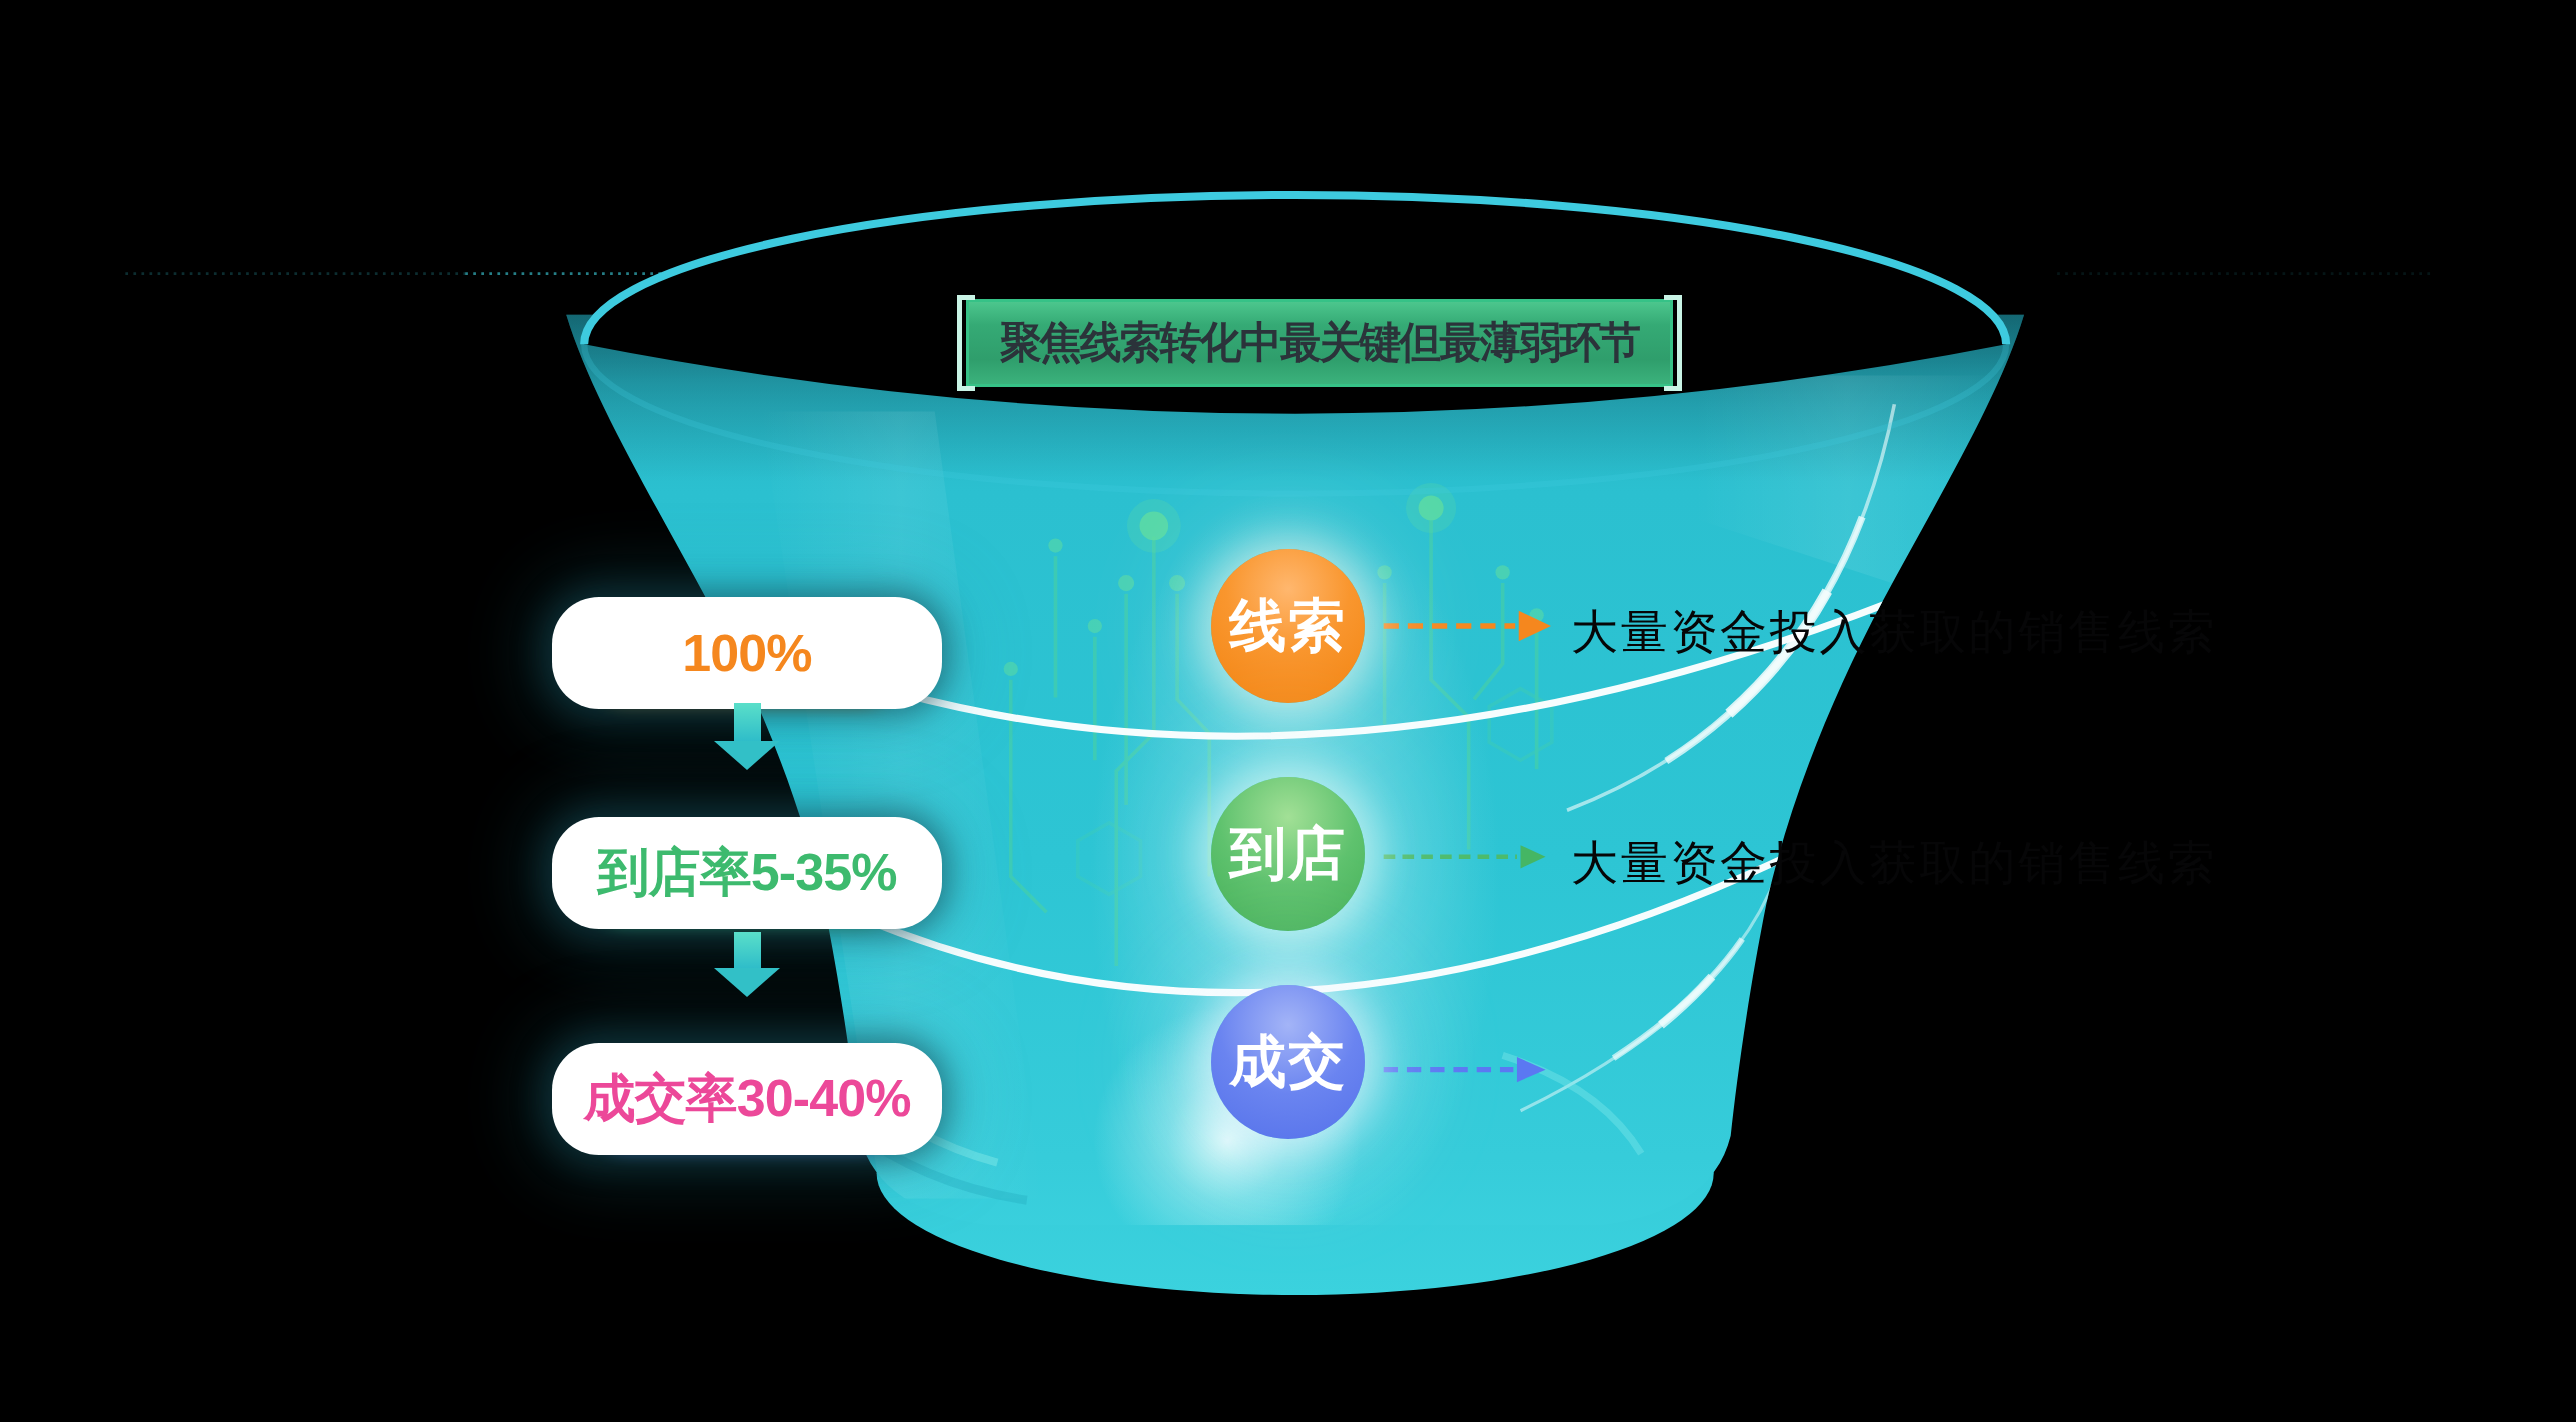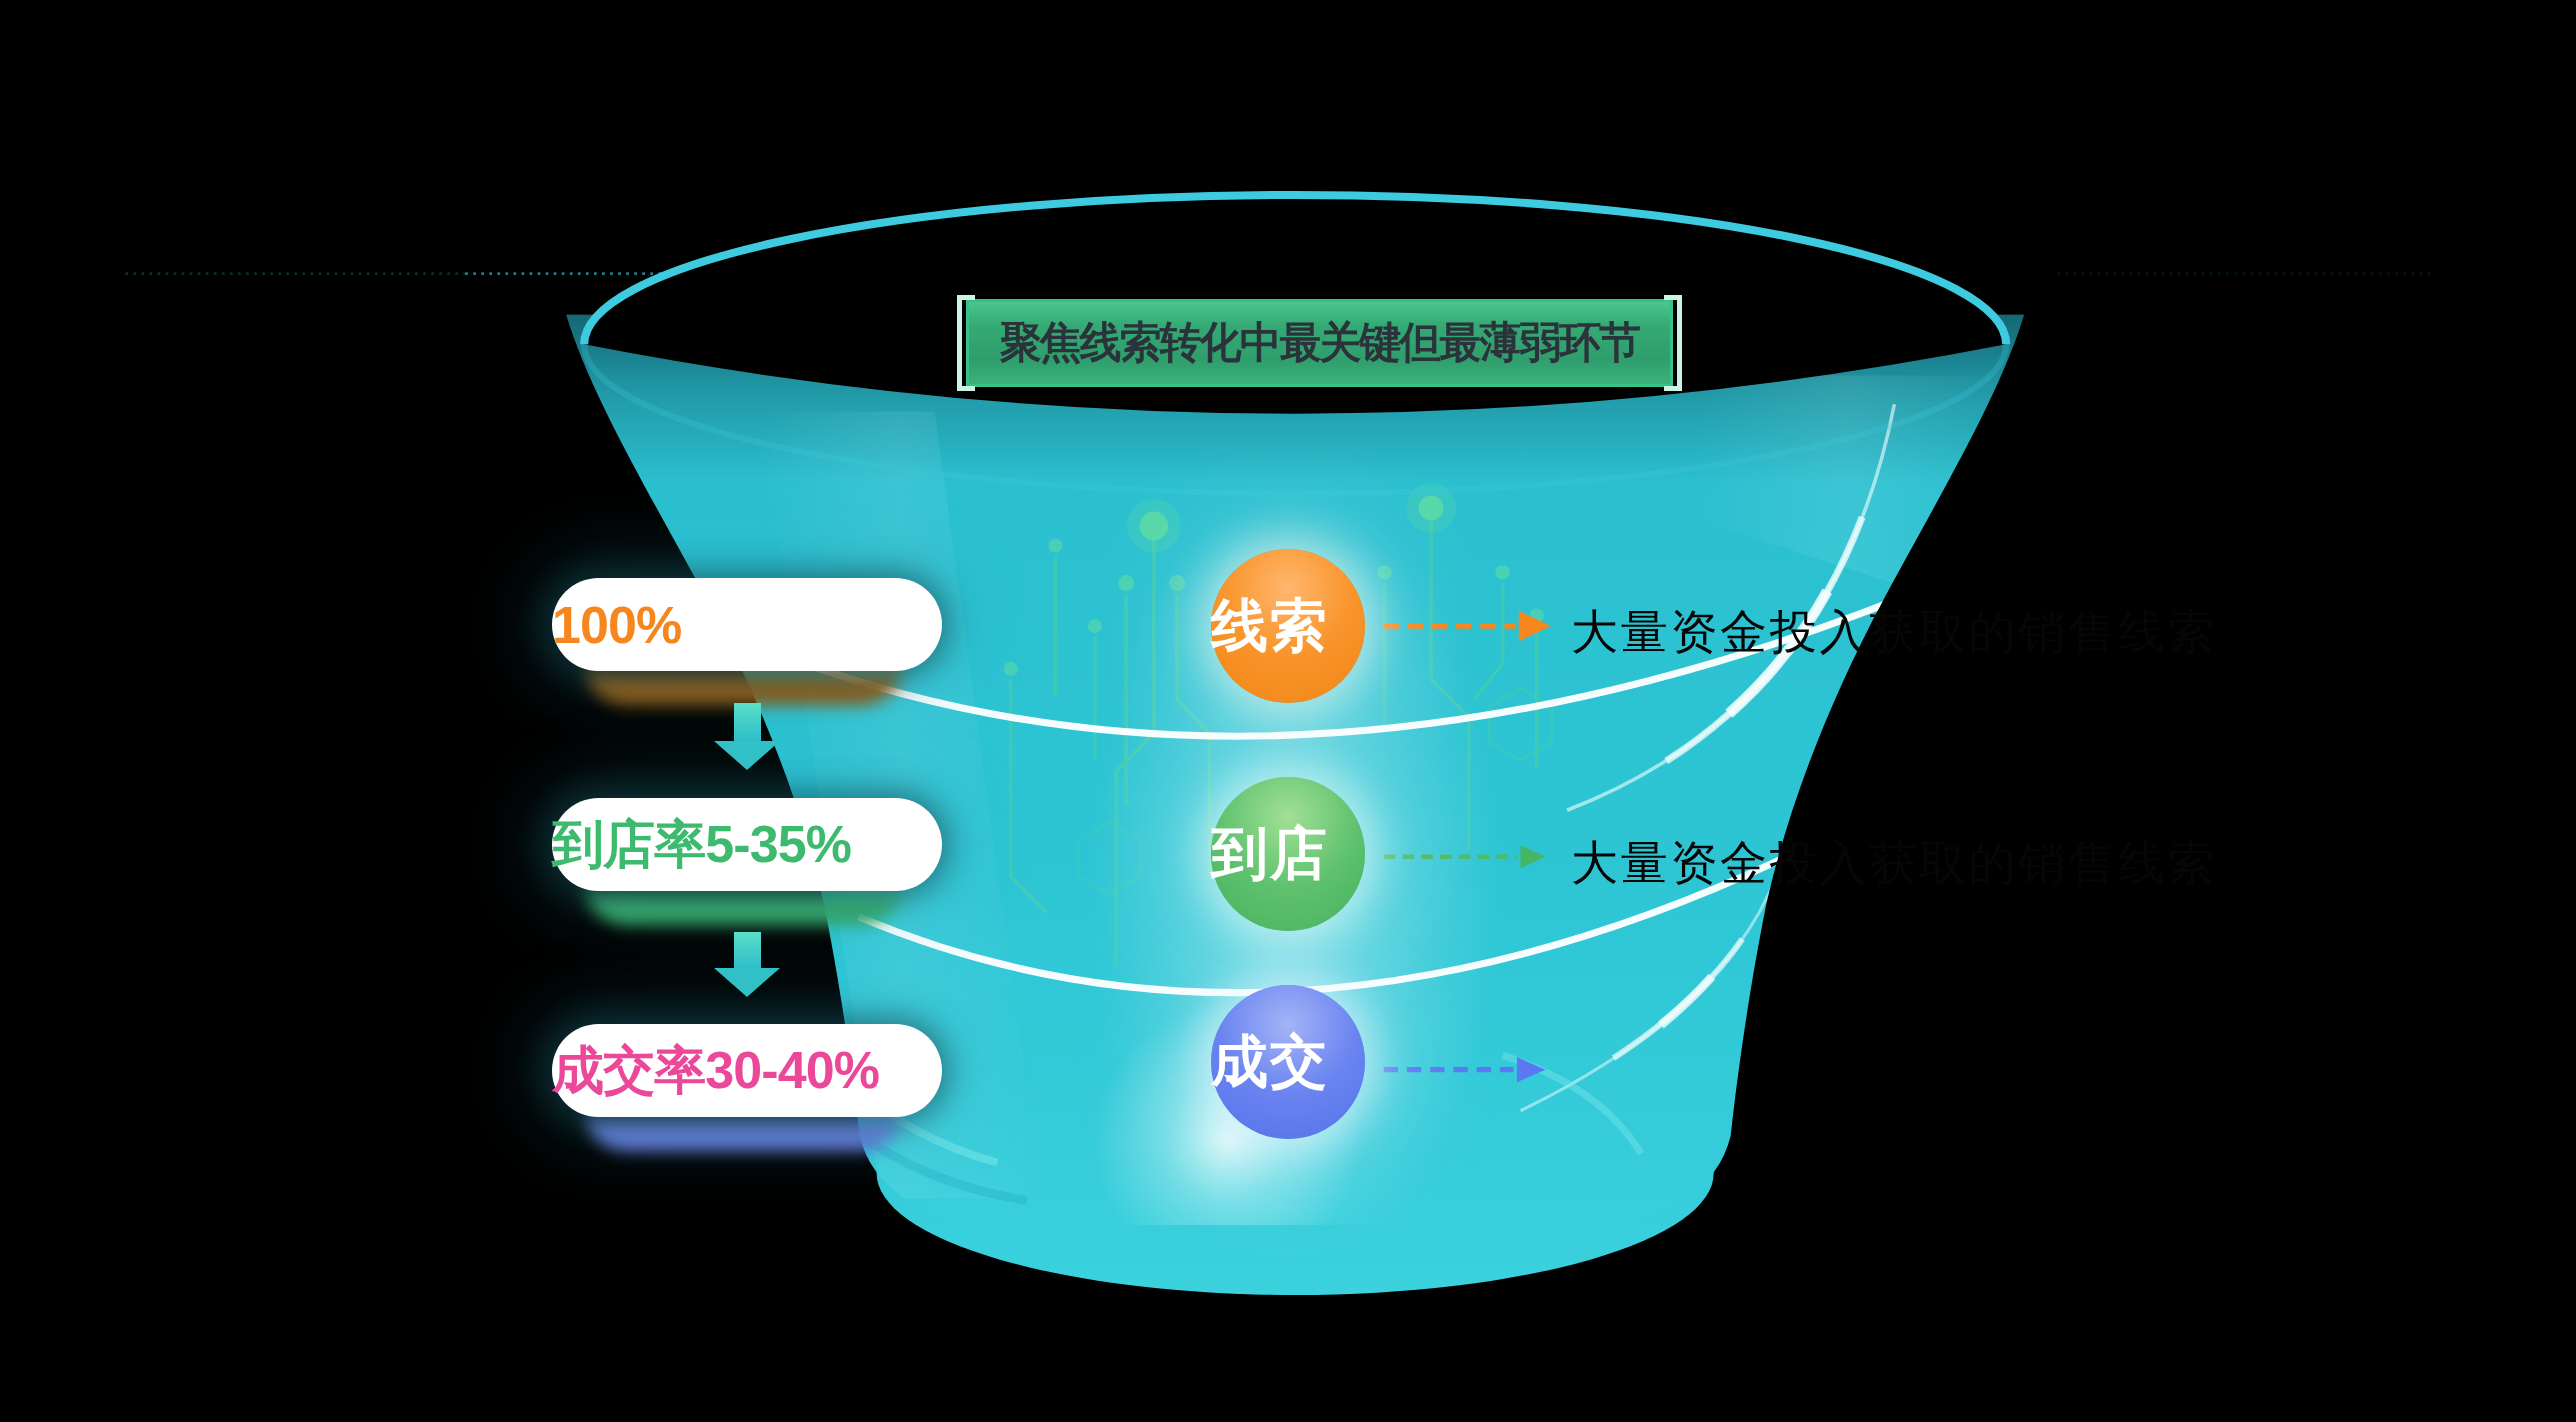--- a/index.html
+++ b/index.html
@@ -13,23 +13,23 @@
     background:linear-gradient(180deg,#4cc68d 0%,#35aa75 28%,#2f9e6c 70%,#3bb27c 100%);
     border:3.6px solid #36c287;
     display:flex;align-items:center;justify-content:center;}
   .title-box .bracket{position:absolute;top:-7.2px;bottom:-7.2px;width:18px;z-index:31;}
   .title-box .bracket.l{left:-11.6px;border-left:5.4px solid #c9f4e6;border-top:5.4px solid #c9f4e6;border-bottom:5.4px solid #c9f4e6;}
   .title-box .bracket.r{right:-11.6px;border-right:5.4px solid #c9f4e6;border-top:5.4px solid #c9f4e6;border-bottom:5.4px solid #c9f4e6;}
   .title-text{font-size:43px;font-weight:700;color:#2b333a;letter-spacing:-1.8px;white-space:nowrap;
     transform:scaleX(0.97);}
 
   
-  .pill{position:absolute;left:552px;width:390px;height:93px;border-radius:47px;background:#fff;
-    display:flex;align-items:center;justify-content:flex-start;z-index:20;
-    box-shadow:0 0 30px 7.2px rgba(16,62,72,.55),0 0 72px 18px rgba(45,160,175,.25);}
+  .pill{position:absolute;left:552px;width:390px;height:112px;border-radius:47px;background:#fff;
+    display:flex;align-items:center;justify-content:center;z-index:20;
+    box-shadow:0 0 30px 7.2px rgba(16,62,72,.55),0 0 72px 18px rgba(45,160,175,.25);margin-top:19px;}
   .pill-glow{position:absolute;left:583px;width:322px;height:86px;border-radius:0 0 45px 45px;z-index:19;
     filter:blur(8px);}
   .pill-glow.g1{top:619px;background:linear-gradient(180deg,rgba(163,93,10,0) 42%,#a35d0a 76%,#8a520f 100%);}
   .pill-glow.g2{top:839px;background:linear-gradient(180deg,rgba(63,174,103,0) 42%,#41b86e 76%,#31a060 100%);}
   .pill-glow.g3{top:1065px;background:linear-gradient(180deg,rgba(114,130,234,0) 42%,#7386ea 76%,#5f70d2 100%);}
   .pill-label{font-size:52px;font-weight:600;white-space:nowrap;letter-spacing:-0.9px;}
   .pill.p1{top:578px;}  .pill.p1 .pill-label{color:#f5871e;}
   .pill.p2{top:798px;}  .pill.p2 .pill-label{color:#3dba6e;}
   .pill.p3{top:1024px;} .pill.p3 .pill-label{color:#ec4899;}
 
@@ -40,21 +40,21 @@
     border-left:33px solid transparent;border-right:33px solid transparent;}
   .varrow.a1{transform:translate(747px,703px);}
   .varrow.a1 .shaft{top:0;height:38px;}
   .varrow.a1 .head{top:38px;border-top:29px solid #32c0c7;}
   .varrow.a2{transform:translate(747px,932px);}
   .varrow.a2 .shaft{top:0;height:36px;}
   .varrow.a2 .head{top:36px;border-top:29px solid #32c0c7;}
 
   
   .node{position:absolute;width:154px;height:154px;border-radius:50%;z-index:15;
-    display:flex;align-items:center;}
+    display:flex;align-items:center;justify-content:center;}
   .node-label{font-size:57px;font-weight:700;color:#fff;letter-spacing:1.8px;}
   .node.n1{left:1211px;top:549px;
     background:radial-gradient(circle at 50% 26%,#ffb76e 0%,#f9962e 45%,#f2830f 100%);
     box-shadow:0 0 41px 12.5px rgba(255,250,240,.55),0 0 107px 40px rgba(235,255,255,.16);}
   .node.n2{left:1211px;top:777px;
     background:radial-gradient(circle at 50% 26%,#a2e096 0%,#5fc26e 50%,#41ae55 100%);
     box-shadow:0 0 41px 12.5px rgba(245,255,248,.55),0 0 107px 40px rgba(235,255,255,.16);}
   .node.n3{left:1211px;top:985px;
     background:radial-gradient(circle at 50% 26%,#a3b4f7 0%,#6a84f0 50%,#5471ea 100%);
     box-shadow:0 0 41px 12.5px rgba(245,248,255,.60),0 0 107px 40px rgba(235,245,255,.18);}

